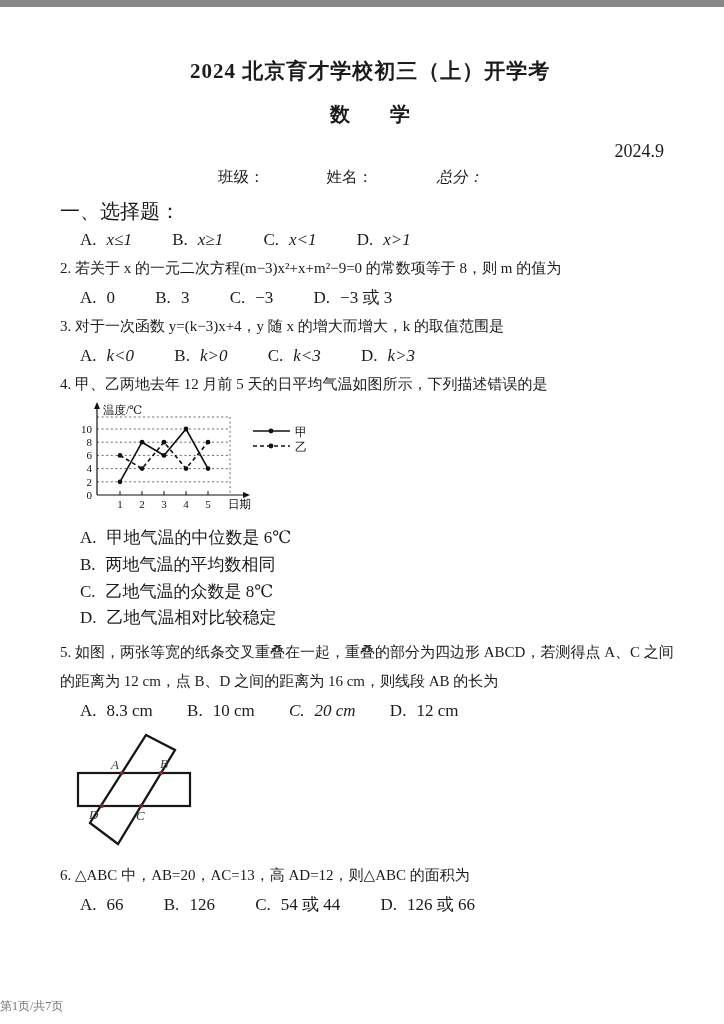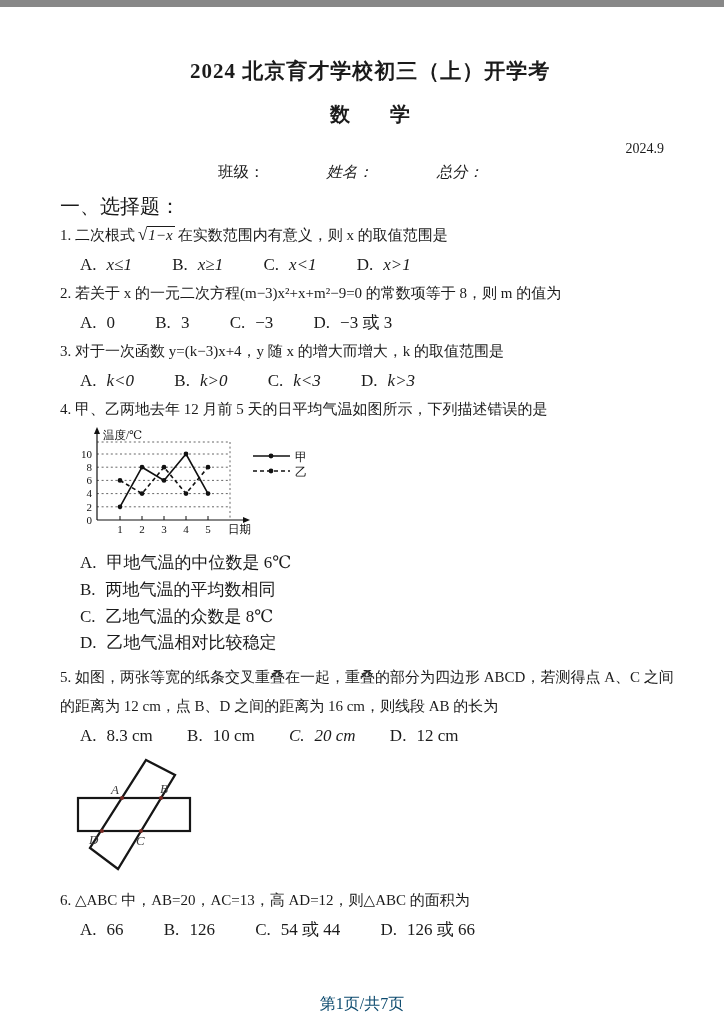--- a/index.html
+++ b/index.html
@@ -4,42 +4,42 @@
 <style>
   html,body{margin:0;padding:0;background:#888;}
   .page{
     position:relative; width:724px; height:1024px; margin:7px auto;
     background:#ffffff; color:#1b1b1b; overflow:hidden;
     font-family:"Liberation Serif","DejaVu Serif",serif;
   }
   .inner{padding:50px 44px 0 60px;}
   .title{font-size:21px; font-weight:bold; text-align:center; letter-spacing:1px;}
   .subject{font-size:20px; font-weight:bold; text-align:center; margin-top:16px;}
-  .date{font-size:14px; text-align:right; margin-top:13px; padding-right:16px;}
+  .date{font-size:18px; text-align:right; margin-top:13px; padding-right:16px;}
   .inforow{margin-top:5px; font-size:15.5px; white-space:nowrap;}
   .inforow .lbl{display:inline-block;}
   .inforow .lbl:nth-child(1){margin-left:158px;}
-  .inforow .lbl:nth-child(2){margin-left:58px;font-style:italic;}
+  .inforow .lbl:nth-child(2){margin-left:58px;}
   .inforow .lbl:nth-child(3){margin-left:60px;font-style:italic;}
   .section-heading{font-size:20px; margin-top:9px; line-height:28px;}
   .stem{font-size:15px; line-height:29px; white-space:nowrap;}
   .opts{font-size:17px; line-height:29px; padding-left:20px; white-space:nowrap;}
   .opt{display:inline-block; margin-right:36px;}
   .opt:last-child{margin-right:0;}
   .olabel{margin-right:10px;}
   .m{font-style:italic;}
   .vopts .opt{display:block; line-height:26.8px; margin-right:0;}
   .sqrt{display:inline-block; margin:0 3px; white-space:nowrap;}
   .rad{font-size:17px;}
   .radicand{border-top:1.4px solid #1b1b1b; padding:0 2px 0 1px;}
   .chart-wrap{margin:2px 0 0 0; height:124px;}
   .figure-wrap{margin:4px 0 0 8px; height:124px;}
   .footer{
     position:absolute; bottom:16px; left:0; width:100%;
-    text-align:center; font-size:16px; color:#0c4a6e;
+    text-align:left; font-size:12px; color:#737373;
   }
   svg text{font-family:"Liberation Serif","DejaVu Serif",serif;}
 </style>
 </head>
 <body>
 
 <div class="page">
   <div class="inner">
 
     <div class="title">2024 北京育才学校初三（上）开学考</div>
@@ -48,23 +48,20 @@
 
     <div class="inforow">
       <span class="lbl">班级：</span>
       <span class="lbl">姓名：</span>
       <span class="lbl">总分：</span>
     </div>
 
     <div class="section-heading">一、选择题：</div>
 
     <div class="q">
-      <div class="stem">
-        <span>1. 二次根式</span><span class="sqrt"><span class="rad">√</span><span class="radicand m">1−x</span></span><span>在实数范围内有意义，则 x 的取值范围是</span>
-      </div>
       <div class="opts">
         <span class="opt"><span class="olabel">A.</span><span class="m">x≤1</span></span>
         <span class="opt"><span class="olabel">B.</span><span class="m">x≥1</span></span>
         <span class="opt"><span class="olabel">C.</span><span class="m">x&lt;1</span></span>
         <span class="opt"><span class="olabel">D.</span><span class="m">x&gt;1</span></span>
       </div>
     </div>
 
     <div class="q">
       <div class="stem">2. 若关于 x 的一元二次方程(m−3)x²+x+m²−9=0 的常数项等于 8，则 m 的值为</div>

